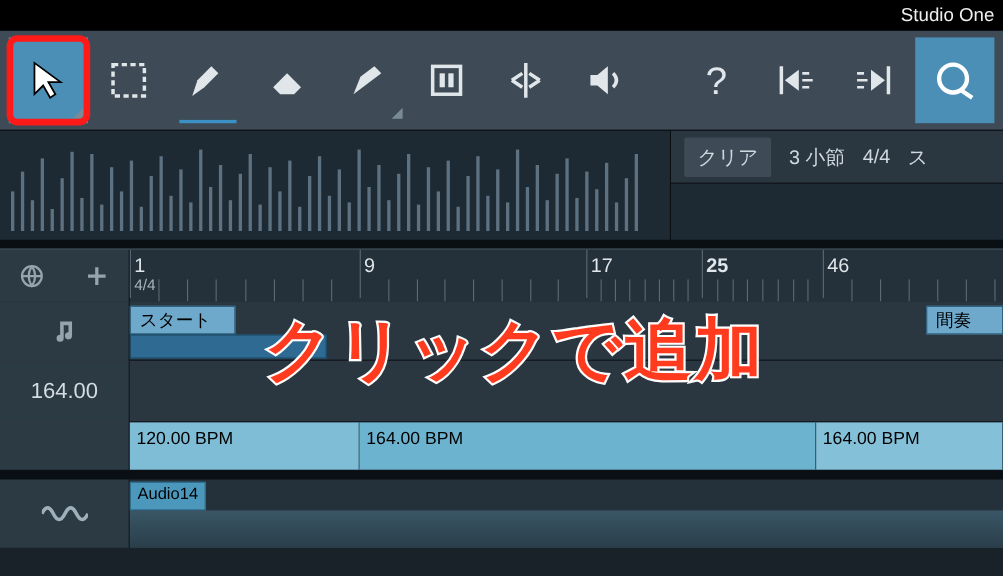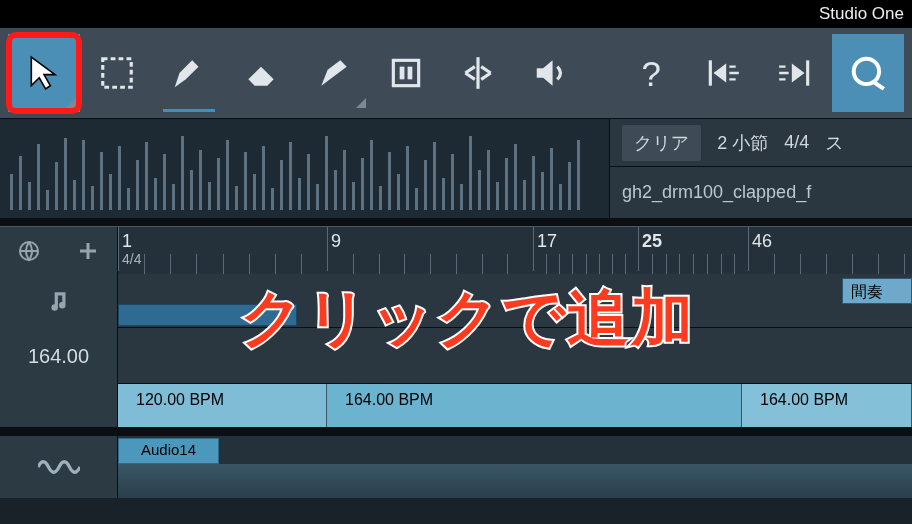--- a/index.html
+++ b/index.html
@@ -242,21 +242,21 @@
     flex: 1;
     position: relative;
     display: flex;
   }
   .bpm-seg {
     height: 100%;
     border-right: 1px solid #365666;
     position: relative;
     font-size: 16px;
     color: #000;
-    padding-left: 18px;
+    padding-left: 6px;
     line-height: 32px;
   }
   .bpm-seg.a { background: #7fbdd6; flex: 0 0 209px; }
   .bpm-seg.b { background: #6cb3cf; flex: 0 0 415px; }
   .bpm-seg.c { background: #84c1d9; flex: 1 0 auto; }
   
   .audio-row {
     height: 70px;
     display: flex;
     border-top: 8px solid #0a0f13;
@@ -275,21 +275,21 @@
     background: #24313a;
   }
   .audio-clip {
     position: absolute;
     top: 2px;
     left: 0;
     height: 26px;
     background: #4c98bd;
     color: #000;
     font-size: 15px;
-    padding: 2px 22px;
+    padding: 2px 6px;
     border: 1px solid #2b6a8a;
   }
   .audio-wave {
     position: absolute;
     top: 28px;
     left: 0;
     right: 0;
     height: 34px;
     background: linear-gradient(#3a5666, #2a3e4a);
   }
@@ -456,26 +456,23 @@
     <div class="wf-line" style="height:54px"></div>
       <div class="wf-line" style="height:38px"></div>
     <div class="wf-line" style="height:62px"></div>
       <div class="wf-line" style="height:26px"></div>
     <div class="wf-line" style="height:48px"></div>
       <div class="wf-line" style="height:70px"></div>
   </div>
   <div class="row2-right">
     <div class="row2-top">
       <span class="clear-btn">クリア</span>
-      <span>2 小節</span>
+      <span>3 小節</span>
       <span>4/4</span>
       <span>ス</span>
-    </div>
-    <div class="row2-bot">
-      <span>gh2_drm100_clapped_f</span>
     </div>
   </div>
 </div>
 
 <div class="hdiv"></div>
 
 <div class="timeline-hdr">
   <div class="track-head">
     <svg viewBox="0 0 24 24">
       <circle cx="12" cy="12" r="9" fill="none" stroke="#96a4ae" stroke-width="2"></circle>
@@ -536,20 +533,21 @@
     </div>
 </div>
 
 <div class="marker-row">
   <div class="marker-head">
     <svg viewBox="0 0 24 24" width="26" height="26">
       <path d="M8 4 L18 4 L18 16 A3 3 0 1 1 15 13 L15 7 L11 7 L11 18 A3 3 0 1 1 8 15 Z" fill="#96a4ae"></path>
     </svg>
   </div>
   <div class="marker-area">
+    <div class="marker-chip" style="left:0;width:96px">スタート</div>
     <div class="marker-chip" style="right:0;width:70px">間奏</div>
     <div class="marker-rect" style="left:0;width:179px"></div>
   </div>
 </div>
 
 <div class="tempo-row">
   <div class="tempo-head">
     <span>164.00</span>
   </div>
   <div class="tempo-area"></div>

